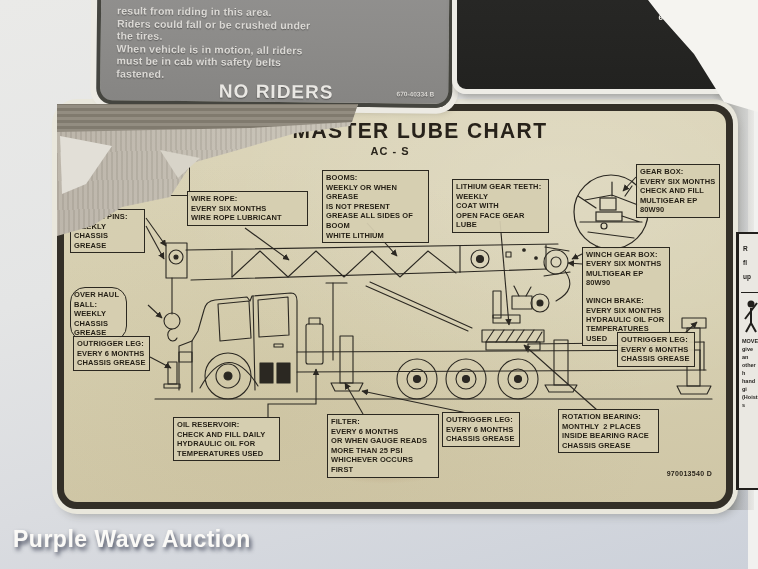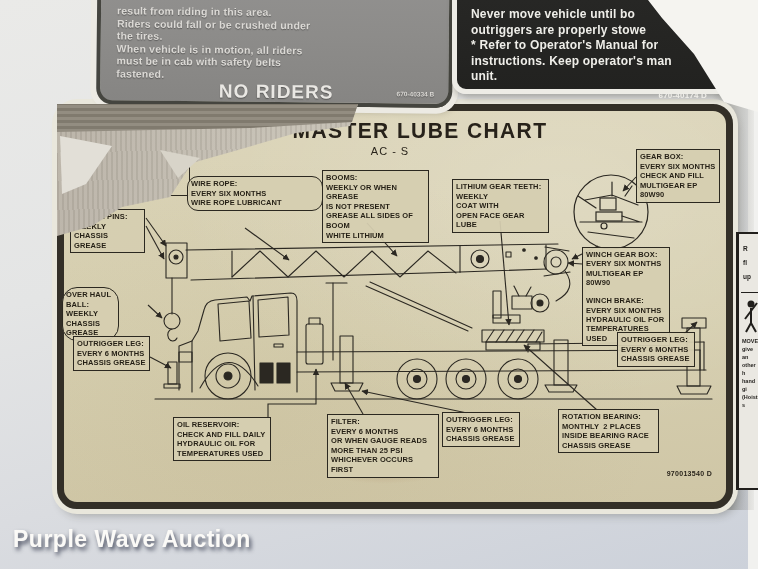--- a/index.html
+++ b/index.html
@@ -50,43 +50,43 @@
       radial-gradient(ellipse at 30% 80%, rgba(160,140,90,0.10), transparent 60%),
       radial-gradient(ellipse at 75% 20%, rgba(255,255,255,0.18), transparent 55%),
       linear-gradient(175deg,#dbd4b8 0%,#d6cfb0 55%,#cfc6a6 100%);
     box-shadow:0 0 0 5px #e9e7dc, 3px 6px 10px rgba(40,40,28,0.32); }
   .chart-stain { left:330px; top:462px; width:110px; height:22px; z-index:2; border-radius:50%;
     background:radial-gradient(ellipse, rgba(150,100,60,0.18), transparent 70%); }
 
   .chart-title { left:265px; top:119px; width:310px; text-align:center; z-index:2;
     font-weight:bold; font-size:21px; letter-spacing:1.4px; color:#27221a; transform:scaleY(1.06); }
   .chart-subtitle { left:330px; top:145px; width:120px; text-align:center; z-index:2;
-    font-weight:normal; font-size:11px; letter-spacing:1px; color:#2a251c; }
+    font-weight:bold; font-size:11px; letter-spacing:1px; color:#2a251c; }
   .chart-pn { left:616px; top:470px; width:96px; text-align:right; z-index:2;
     font-weight:bold; font-size:7px; color:#2a251c; letter-spacing:0.3px; }
 
   .torn-label-box { left:150px; top:157px; width:40px; height:39px; z-index:2;
     border:1.5px solid #2b2820; padding-top:9px; text-align:right; padding-right:3px;
     font-weight:bold; font-size:8px; color:#2a251c; }
 
   
   .lbl { position:absolute; z-index:4; border:1.5px solid #2b2820;
     background:rgba(214,206,176,0.94); color:#241f15;
     font-weight:bold; font-size:7.5px; line-height:1.28; letter-spacing:0.1px;
     padding:2px 3px; white-space:pre-wrap; }
   .lbl-sheave-pins       { left:70px;  top:209px; width:75px; }
-  .lbl-wire-rope         { left:187px; top:176px; width:136px;border-radius:11px; }
+  .lbl-wire-rope         { left:187px; top:191px; width:121px; }
   .lbl-booms             { left:322px; top:170px; width:107px; }
   .lbl-rotation-gear     { left:452px; top:179px; width:97px; }
-  .lbl-gear-box          { left:636px; top:149px; width:84px; }
+  .lbl-gear-box          { left:636px; top:164px; width:84px; }
   .lbl-winch             { left:582px; top:247px; width:88px; line-height:1.24; }
-  .lbl-over-haul-ball    { left:62px;  top:287px; width:57px;border-radius:15px; }
+  .lbl-over-haul-ball    { left:70px;  top:287px; width:57px;border-radius:15px; }
   .lbl-outrigger-left    { left:73px;  top:336px; width:77px; }
   .lbl-outrigger-right   { left:617px; top:332px; width:78px; }
-  .lbl-oil-reservoir     { left:173px; top:417px; width:98px; }
+  .lbl-oil-reservoir     { left:173px; top:417px; width:107px; }
   .lbl-filter            { left:327px; top:414px; width:112px; }
   .lbl-outrigger-bottom  { left:442px; top:412px; width:78px; }
   .lbl-rotation-bearing  { left:558px; top:409px; width:101px; }
 
   
   .tear { left:0; top:0; width:758px; height:569px; z-index:6; pointer-events:none; }
   .tear-base { background:
       repeating-linear-gradient(88deg, rgba(0,0,0,0.05) 0 2px, rgba(255,255,255,0.06) 2px 5px),
       linear-gradient(100deg,#b3aca0 0%,#c7c1b5 38%,#a8a295 68%,#beb8ac 100%);
     clip-path:polygon(57px 104px,358px 104px,350px 126px,296px 133px,238px 150px,192px 163px,170px 197px,122px 207px,92px 226px,57px 236px); }
@@ -127,25 +127,20 @@
 When vehicle is in motion, all riders
 must be in cab with safety belts
 fastened.</div>
   <div class="bigrow">
     <span class="big">NO RIDERS</span>
     <span class="pn">670-40334 B</span>
   </div>
 </div>
 
 <div class="abs sticker-black">
-  <div class="lines">Never move vehicle until bo
-outriggers are properly stowe
-* Refer to Operator's Manual for
-instructions. Keep operator's man
-unit.</div>
   <div class="pn">670-40174 D</div>
 </div>
 
 <div class="abs chart-frame"></div>
 <div class="abs chart-stain"></div>
 <div class="abs chart-title">MASTER LUBE CHART</div>
 <div class="abs chart-subtitle">AC - S</div>
 <div class="abs chart-pn">970013540 D</div>
 <div class="abs torn-label-box">RED</div>
 

